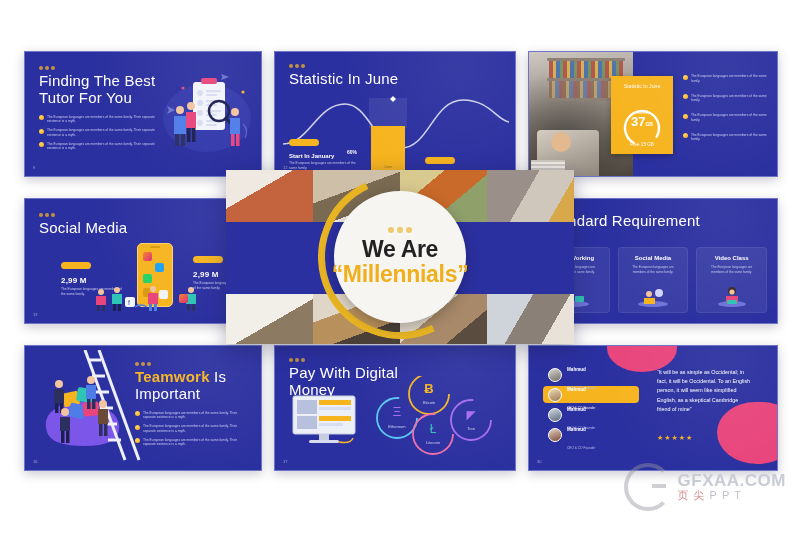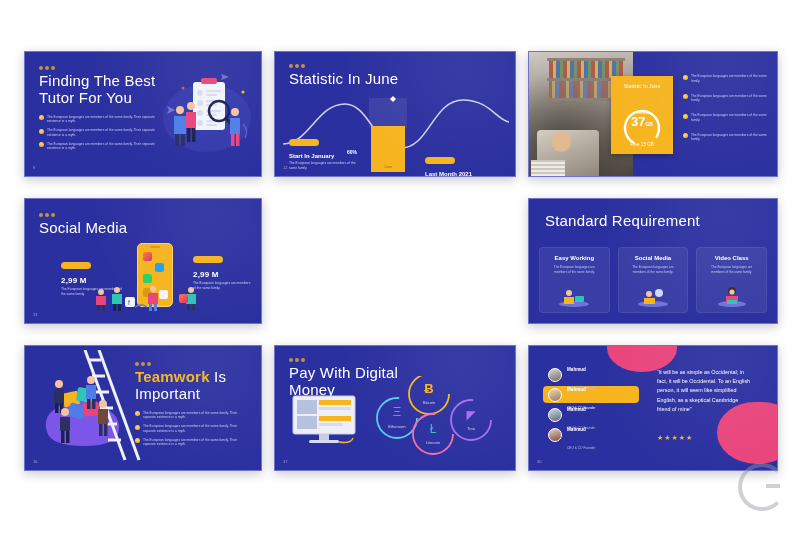--- a/index.html
+++ b/index.html
@@ -595,18 +595,50 @@
           <span class="tr">CEO &amp; CO Founder</span>
         </span>
       </div>
     </div>
 
     <div class="quote">“It will be as simple as Occidental; in fact, it will be Occidental. To an English person, it will seem like simplified English, as a skeptical Cambridge friend of mine”</div>
     <div class="stars">★★★★★</div>
     <div class="pagenum">30</div>
   </div>
 
+  <div class="band">
+    <div class="stripTop">
+      <div class="ph" style="background:linear-gradient(150deg,#efe9e2 0 38%,#c4643f 38% 100%);"></div>
+      <div class="ph" style="background:linear-gradient(160deg,#cdbfa8 0 40%,#7a6a52 40% 70%,#efeae2 70%);"></div>
+      <div class="ph" style="background:linear-gradient(140deg,#d8c98f 0 30%,#c96a2a 30% 62%,#8fa06a 62%);"></div>
+      <div class="ph" style="background:linear-gradient(120deg,#9b9089 0 45%,#cfc6bc 45% 78%,#d8a84a 78%);"></div>
+    </div>
+
+    <div class="stripBot">
+      <div class="ph" style="background:linear-gradient(150deg,#f2efe8 0 55%,#8c7a62 55%);"></div>
+      <div class="ph" style="background:linear-gradient(160deg,#e0d6c8 0 35%,#b8905c 35% 70%,#4a4038 70%);"></div>
+      <div class="ph" style="background:linear-gradient(140deg,#dcd4c6 0 40%,#a88a6a 40% 72%,#5a4c3e 72%);"></div>
+      <div class="ph" style="background:linear-gradient(120deg,#cfd4da 0 40%,#8a8078 40% 72%,#e8e2d8 72%);"></div>
+    </div>
+
+    <div class="arc"></div>
+    <div class="circle">
+      <div class="cdots">
+          <i></i>
+          <i></i>
+          <i></i>
+        </div>
+      <div class="weare">We Are</div>
+      <div class="mill">“Millennials”</div>
+    </div>
+  </div>
 
   <div class="wm">
     <div class="wmG"></div>
+    <div class="wmT">
+      <div class="a">GFXAA.COM</div>
+      <div class="b">
+        <em>页尖</em><span>PPT</span>
+      </div>
+    </div>
   </div>
 
 </div>
 
 </body></html>

